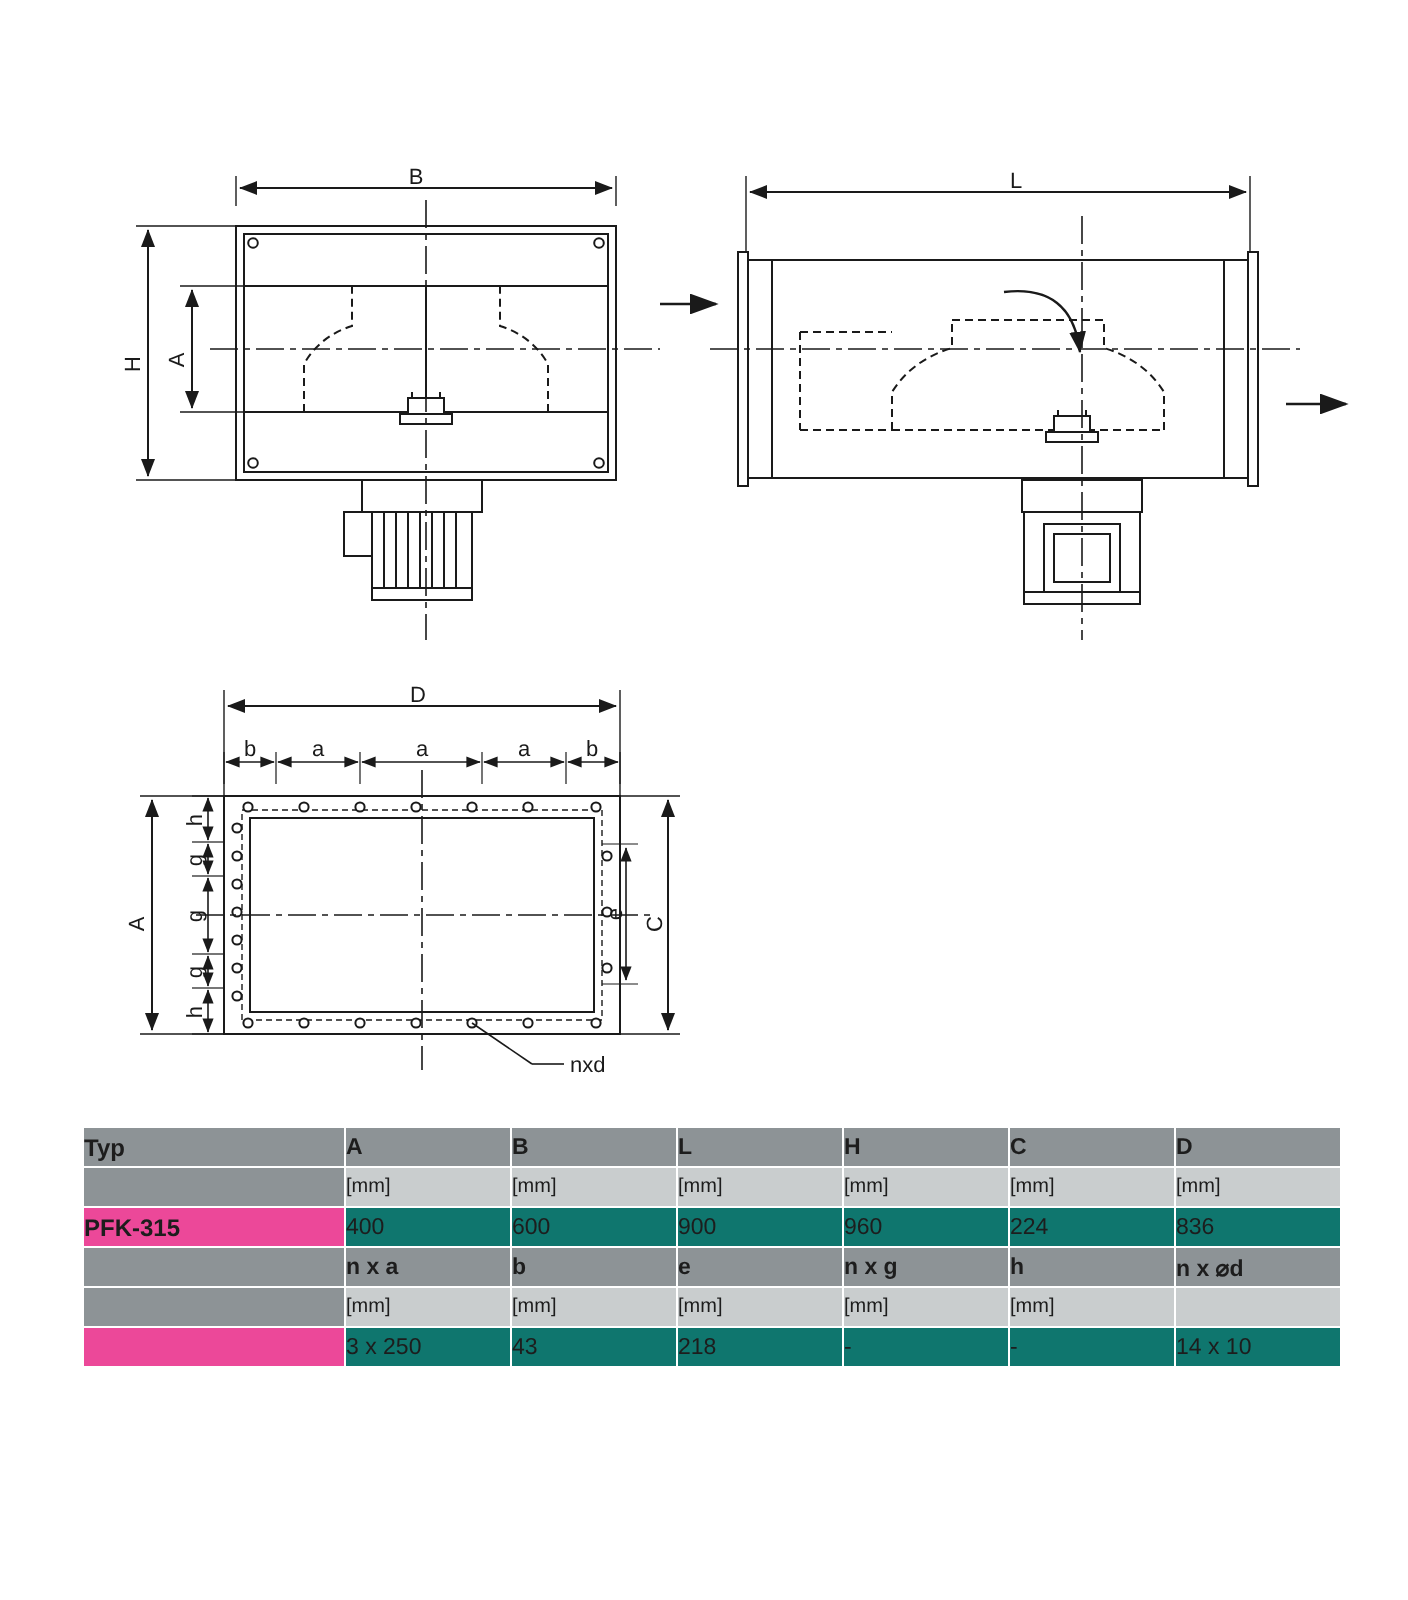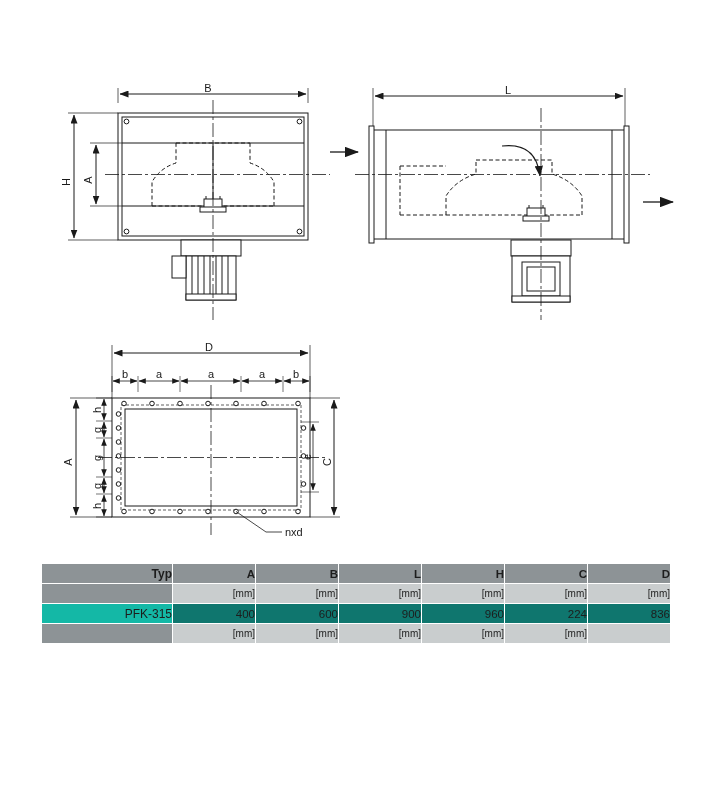--- a/index.html
+++ b/index.html
@@ -35,21 +35,21 @@
   }
   table.spec {
     border-collapse: collapse;
     width: 622px;
     table-layout: fixed;
     font-size: 11px;
   }
   table.spec td {
     border: 1px solid #ffffff;
     height: 19px;
-    text-align: right;
+    text-align: left;
     vertical-align: middle;
     padding: 0;
     color: #1d1d1d;
   }
   .hdr {
     background: #8d9396;
     color: #ffffff;
     font-weight: bold;
     font-size: 11.5px;
   }
@@ -63,22 +63,22 @@
     background: #c9cdce;
     font-size: 10px;
     color: #2a2a2a;
     margin-top: 18px;
   }
   .val {
     background: #0f766e;
     font-size: 11.5px;
   }
   .val-typ {
-    background: #14b8a6;
-    font-weight: normal;
+    background: #ec4899;
+    font-weight: bold;
     font-size: 12px;
   }
   .colA { width: 130px; }
   .colB { width: 82px; }
 </style>
 </head>
 <body>
 
 <div class="page">
 
@@ -324,24 +324,42 @@
           <td class="val-typ">PFK-315</td>
           <td class="val">400</td>
           <td class="val">600</td>
           <td class="val">900</td>
           <td class="val">960</td>
           <td class="val">224</td>
           <td class="val">836</td>
         </tr>
         <tr>
           <td class="hdr-typ"></td>
+          <td class="hdr">n x a</td>
+          <td class="hdr">b</td>
+          <td class="hdr">e</td>
+          <td class="hdr">n x g</td>
+          <td class="hdr">h</td>
+          <td class="hdr">n x ⌀d</td>
+        </tr>
+        <tr>
+          <td class="hdr-typ"></td>
           <td class="unit">[mm]</td>
           <td class="unit">[mm]</td>
           <td class="unit">[mm]</td>
           <td class="unit">[mm]</td>
           <td class="unit">[mm]</td>
           <td class="unit"></td>
+        </tr>
+        <tr>
+          <td class="val-typ"></td>
+          <td class="val">3 x 250</td>
+          <td class="val">43</td>
+          <td class="val">218</td>
+          <td class="val">-</td>
+          <td class="val">-</td>
+          <td class="val">14 x 10</td>
         </tr>
       </tbody>
     </table>
   </div>
 
 </div>
 
 </body></html>

